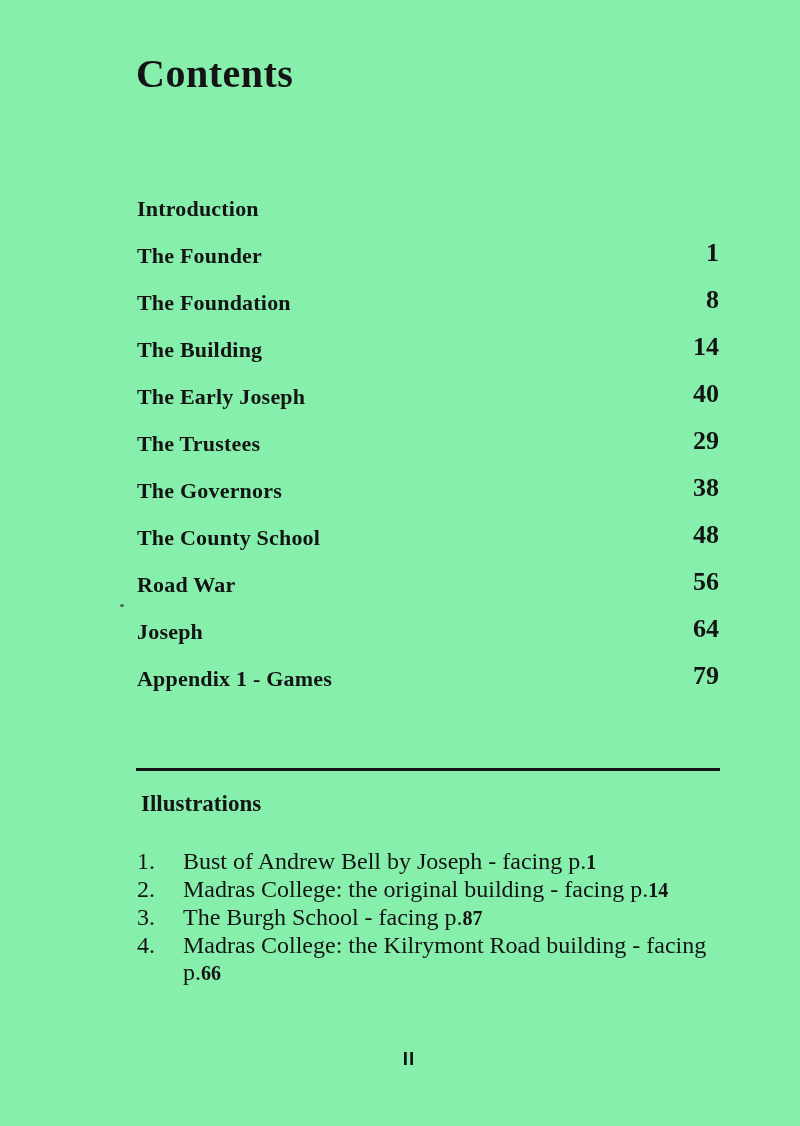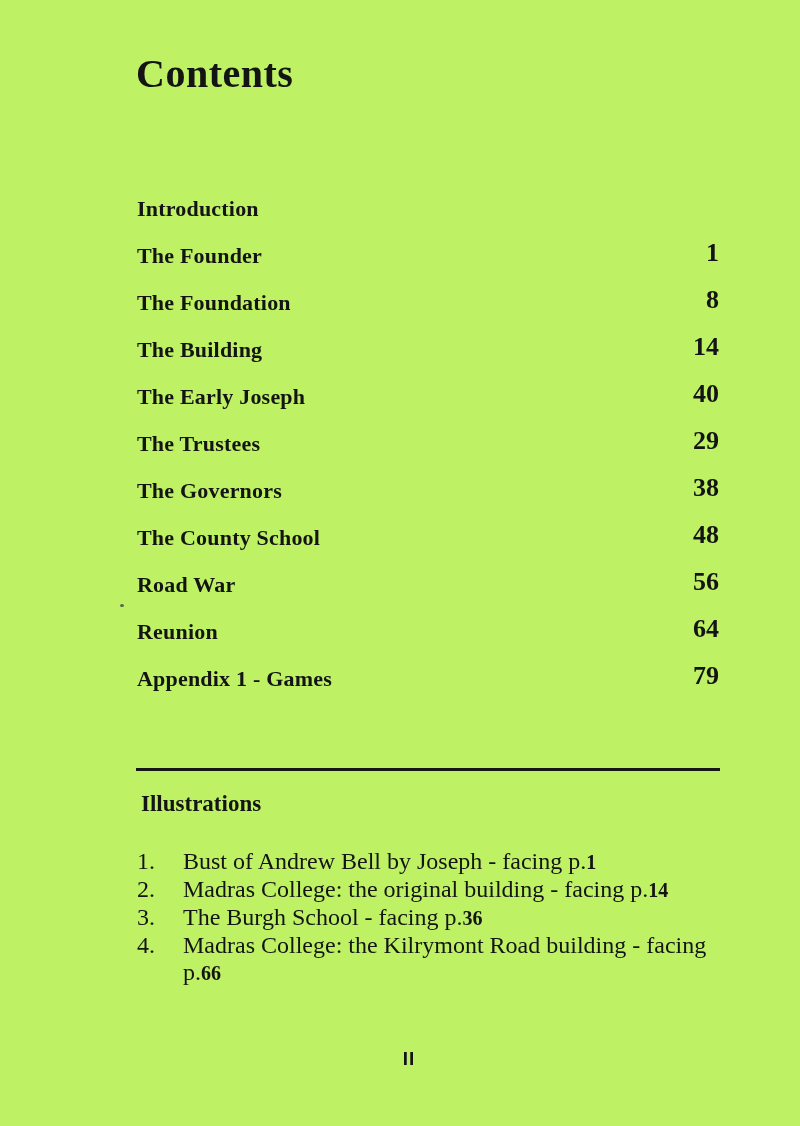--- a/index.html
+++ b/index.html
@@ -4,21 +4,21 @@
 <style>
   html, body {
     margin: 0;
     padding: 0;
     background: #ffffff;
   }
   .page {
     position: relative;
     width: 800px;
     height: 1126px;
-    background: #bef264;
+    background: #86efac;
     color: #141414;
     font-family: "Liberation Serif", serif;
     overflow: hidden;
   }
   .doc-title {
     position: absolute;
     left: 136px;
     top: 50px;
     margin: 0;
     font-size: 40px;
@@ -147,21 +147,21 @@
     </div>
     <div class="toc-row">
       <span class="toc-title">The County School</span>
       <span class="toc-page">48</span>
     </div>
     <div class="toc-row">
       <span class="toc-title">Road War</span>
       <span class="toc-page">56</span>
     </div>
     <div class="toc-row">
-      <span class="toc-title">Reunion</span>
+      <span class="toc-title">Joseph</span>
       <span class="toc-page">64</span>
     </div>
     <div class="toc-row">
       <span class="toc-title">Appendix 1 - Games</span>
       <span class="toc-page">79</span>
     </div>
   </div>
 
   <hr class="divider">
 
@@ -173,21 +173,21 @@
       <span class="ill-caption"><span>Bust of Andrew Bell by Joseph - facing p.</span><span class="pnum">1</span></span>
     </div>
 
     <div class="ill-item">
       <span class="ill-num">2.</span>
       <span class="ill-caption"><span>Madras College: the original building - facing p.</span><span class="pnum">14</span></span>
     </div>
 
     <div class="ill-item">
       <span class="ill-num">3.</span>
-      <span class="ill-caption"><span>The Burgh School - facing p.</span><span class="pnum">36</span></span>
+      <span class="ill-caption"><span>The Burgh School - facing p.</span><span class="pnum">87</span></span>
     </div>
 
     <div class="ill-item">
       <span class="ill-num">4.</span>
       <span class="ill-caption"><span>Madras College: the Kilrymont Road building - facing</span><br><span>p.</span><span class="pnum">66</span></span>
     </div>
   </div>
 
   <div class="artifact-dot"></div>
 

